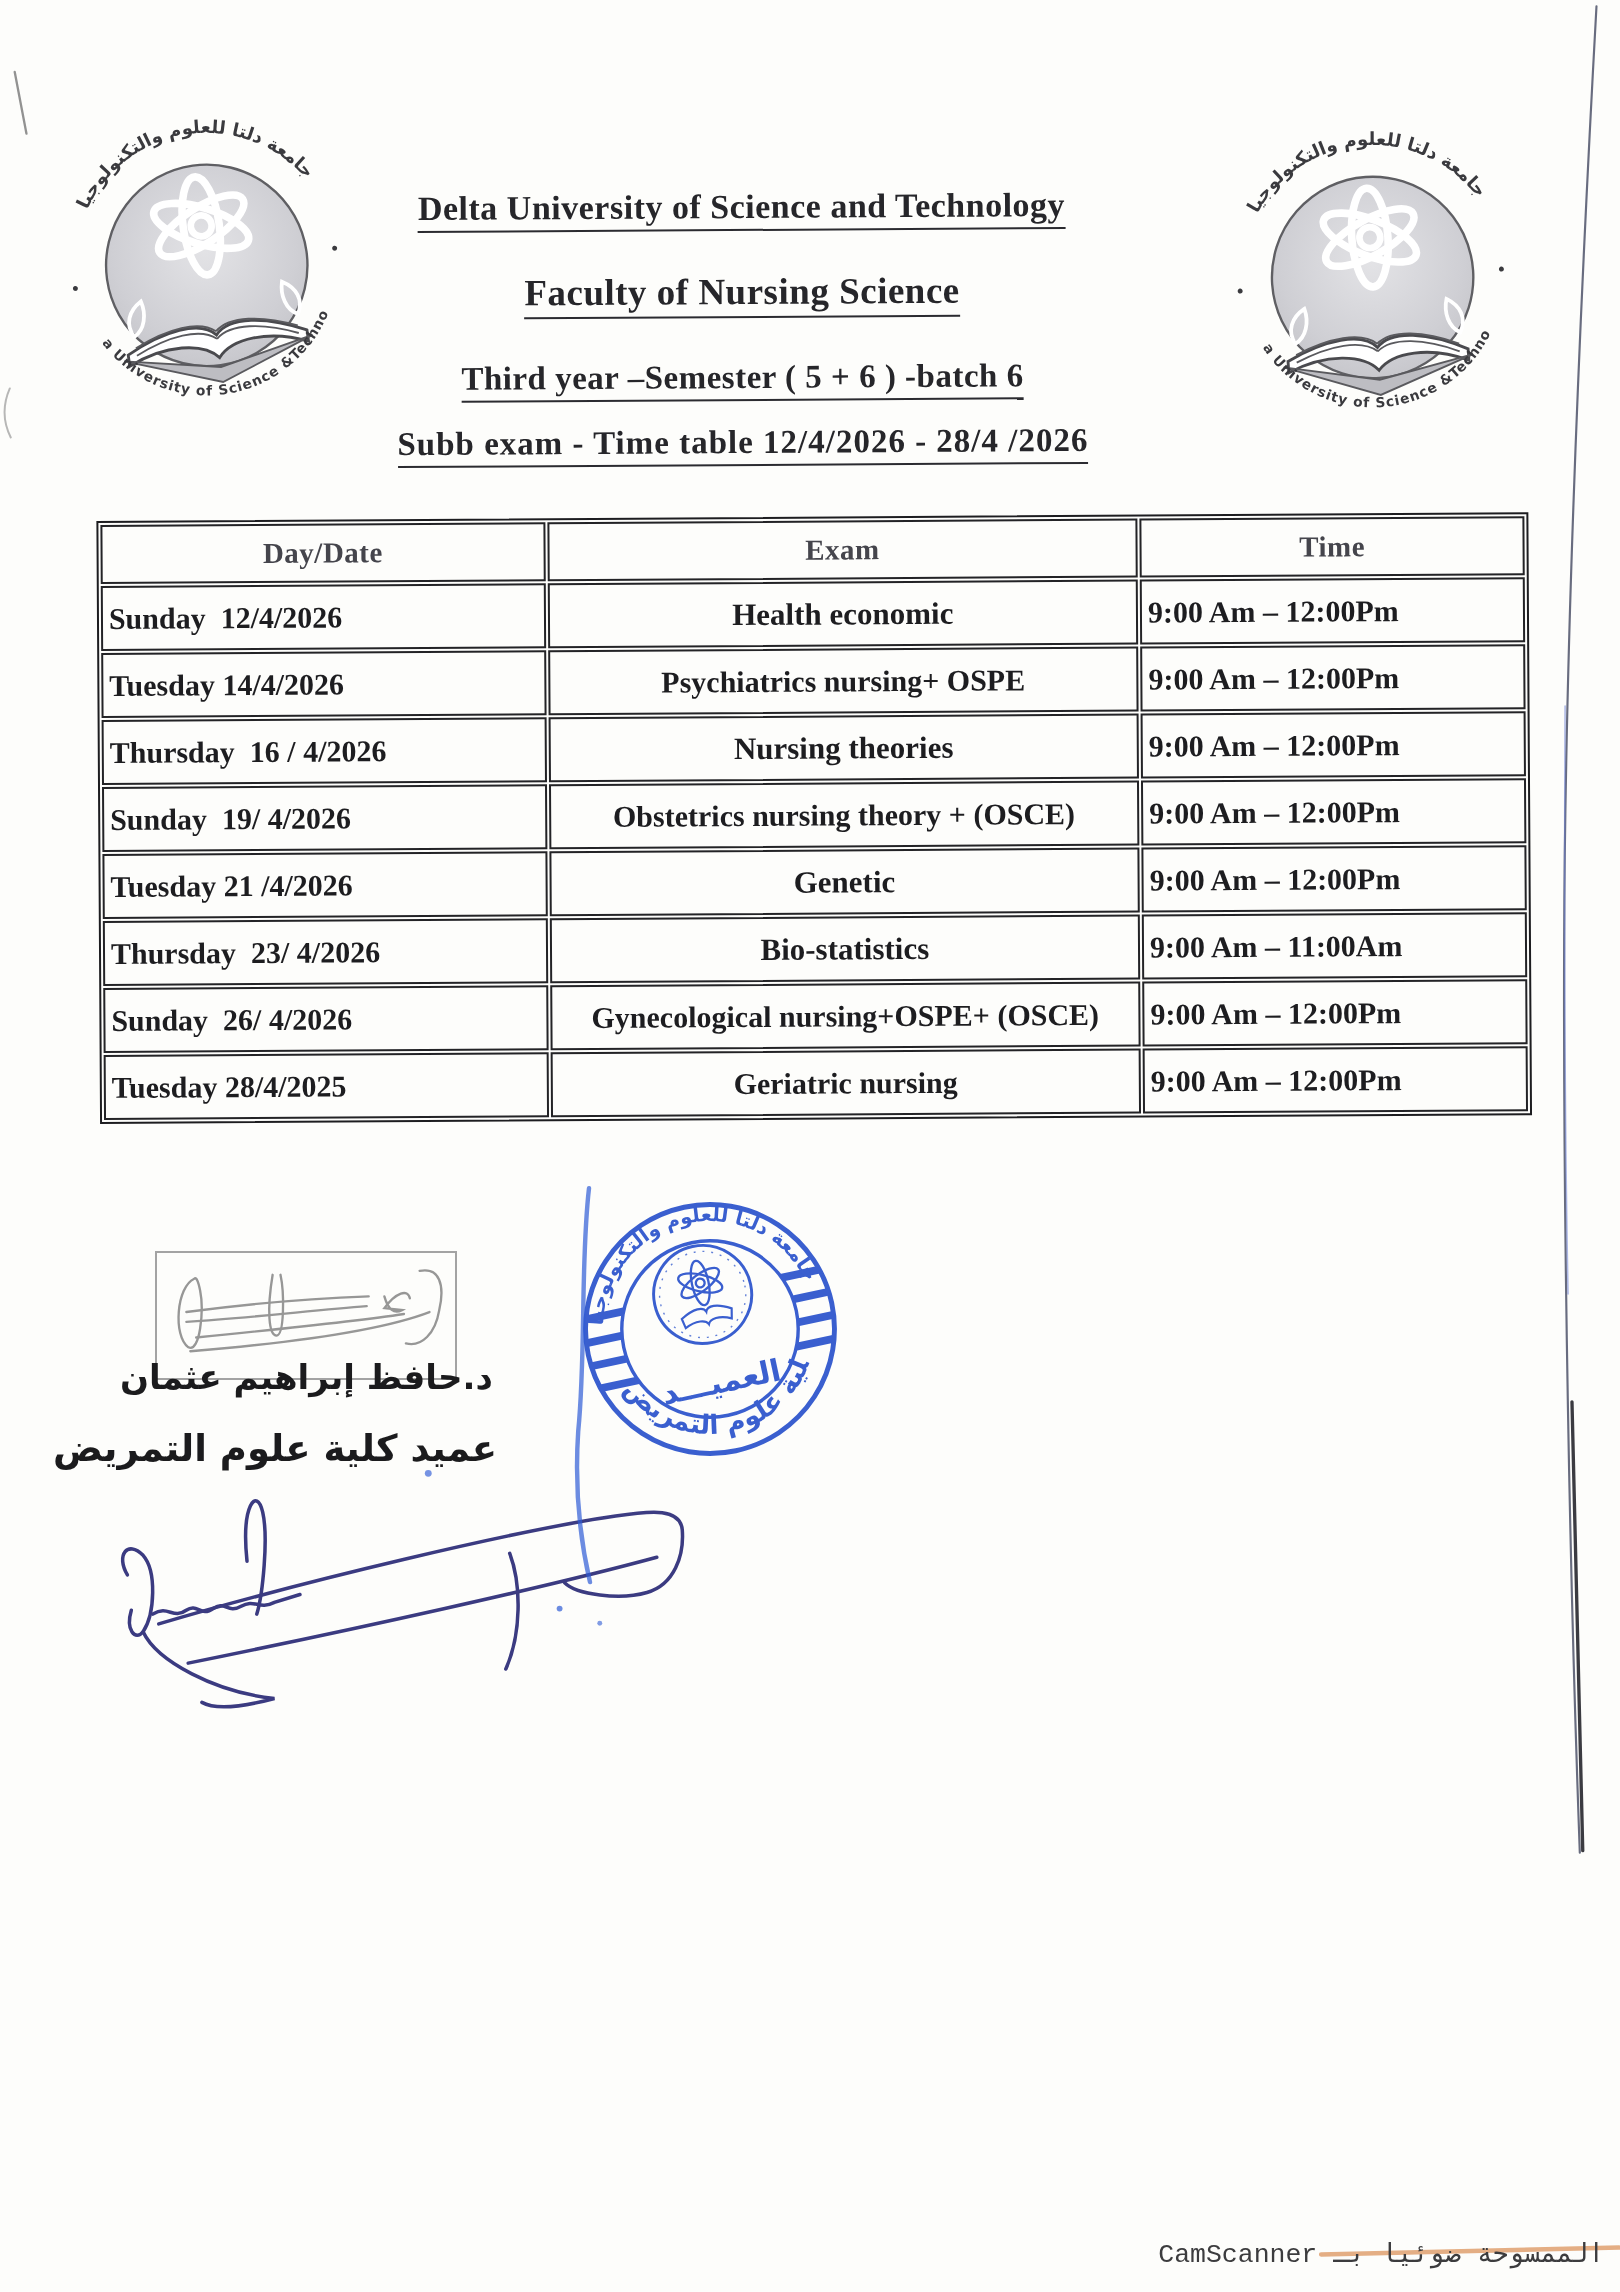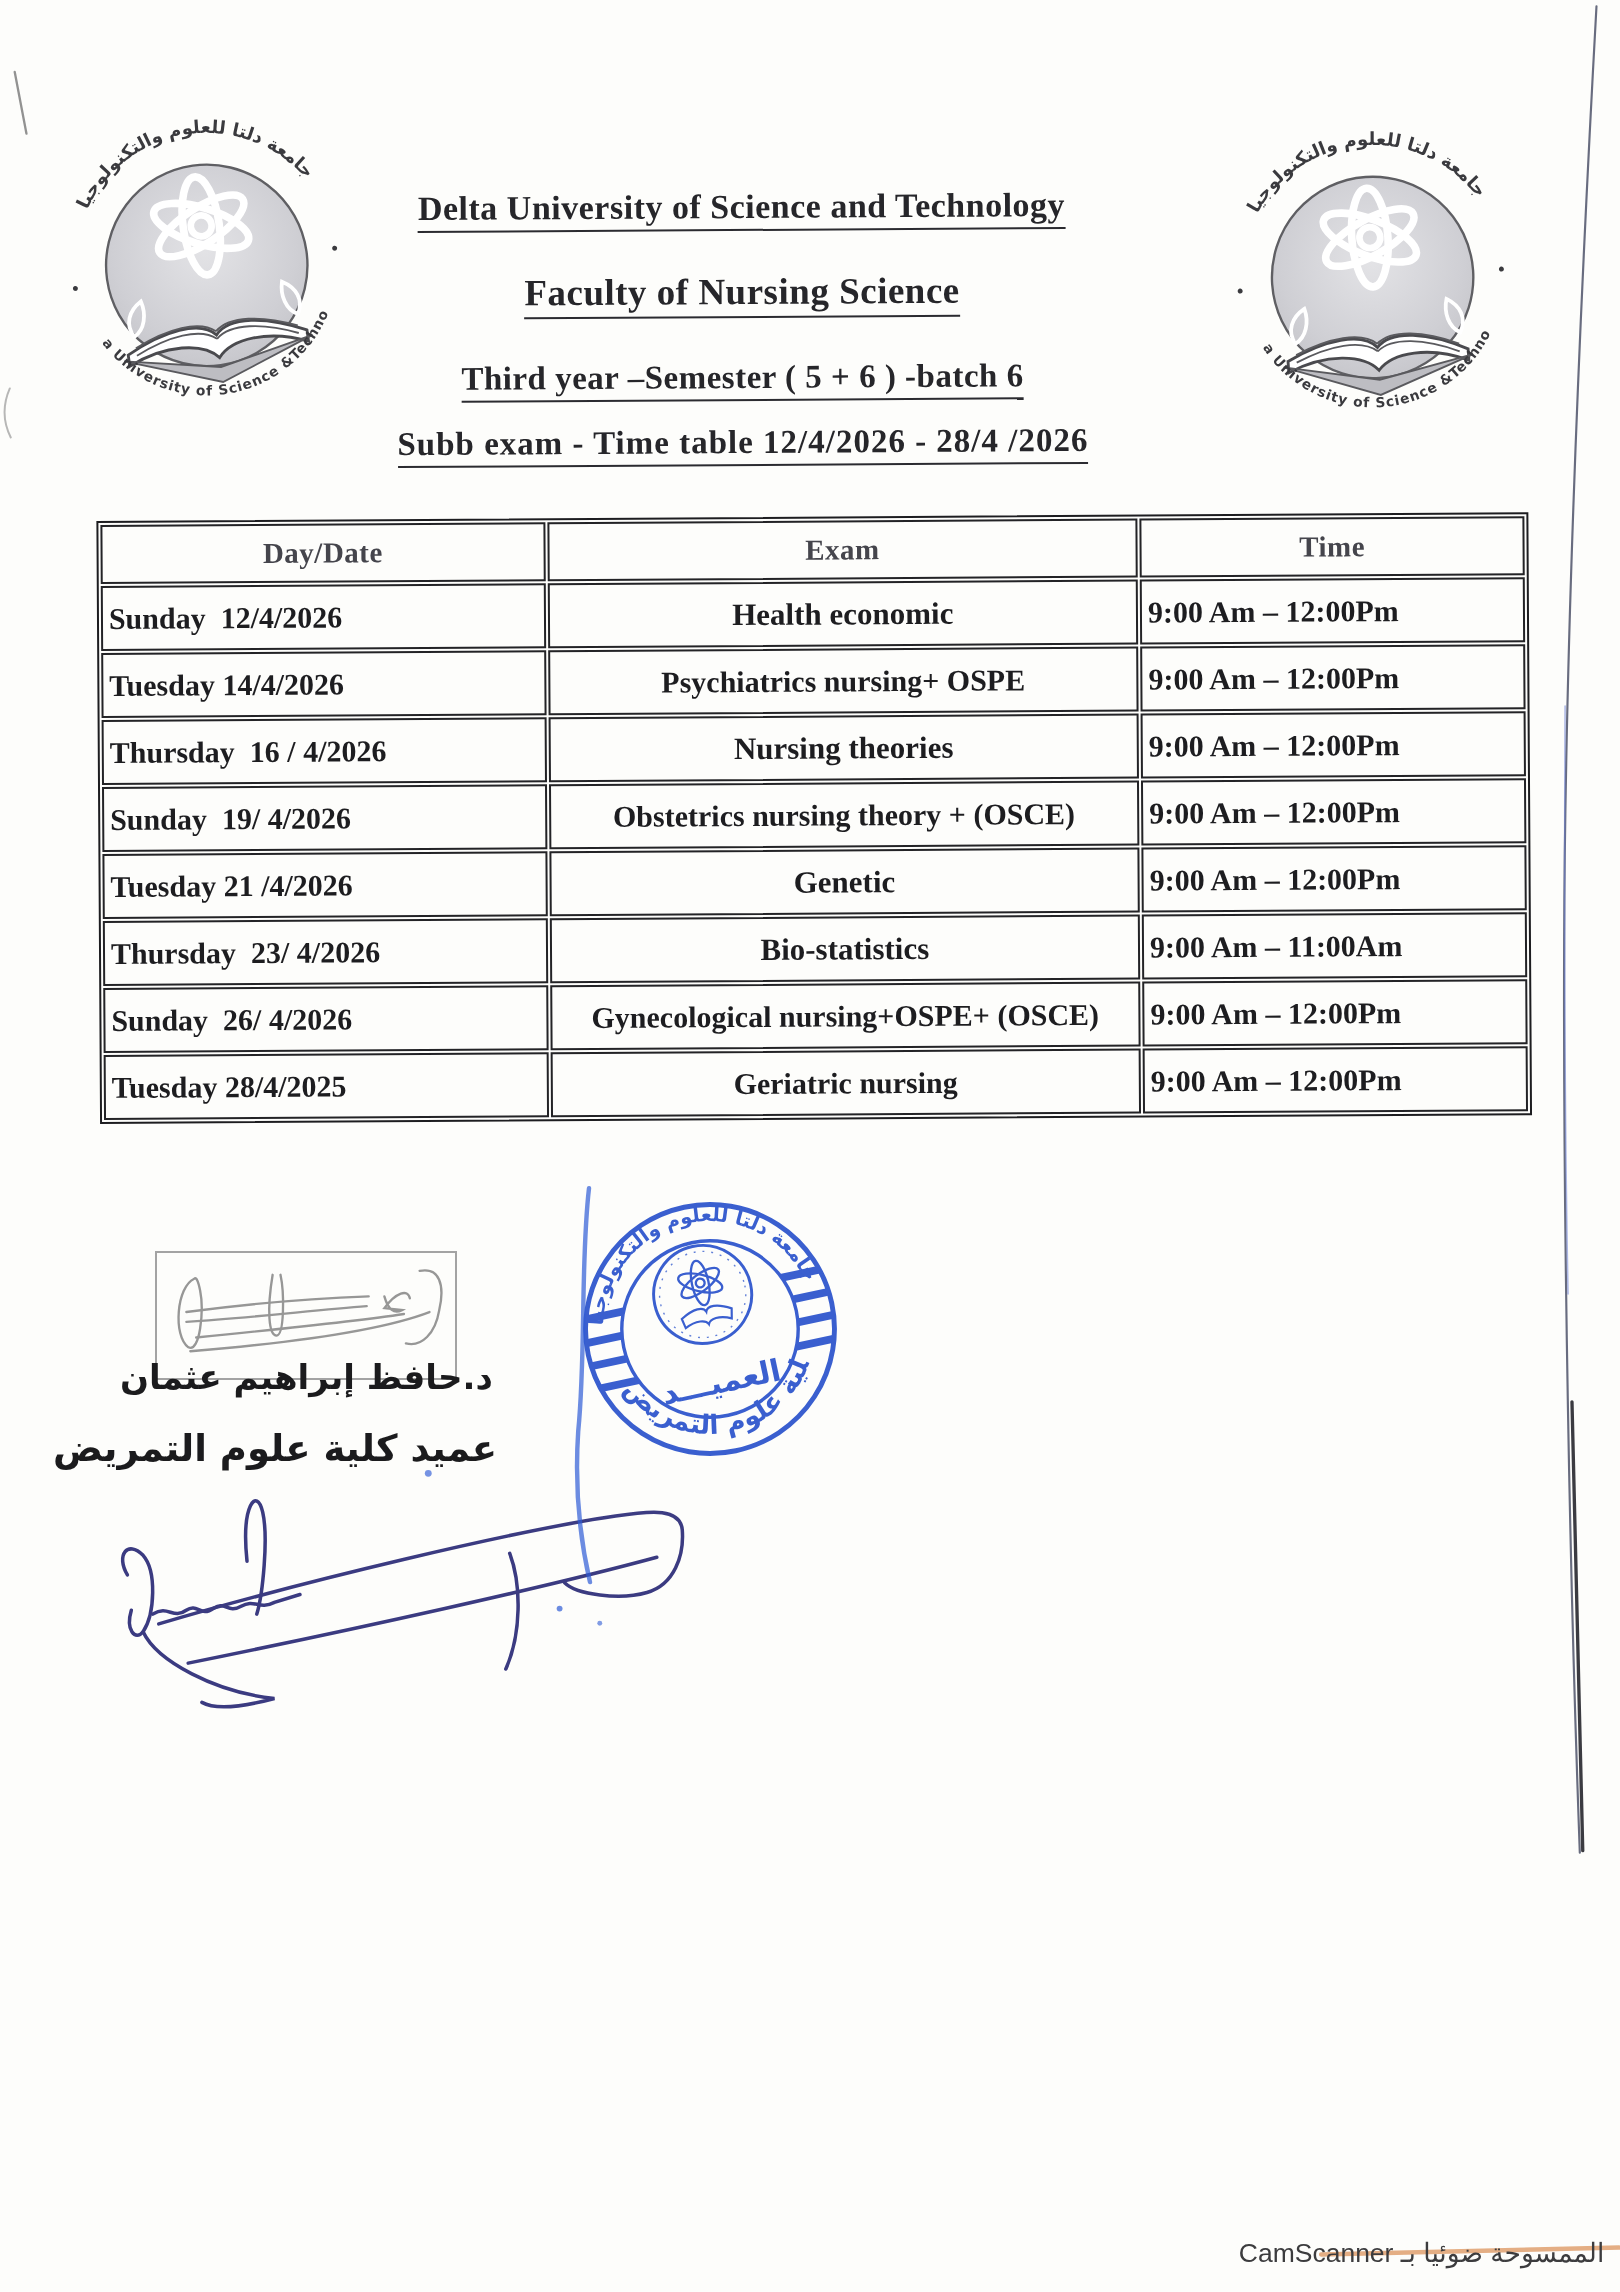--- a/index.html
+++ b/index.html
@@ -29,21 +29,21 @@
   #logo-left{left:45px;top:102px;transform:rotate(-8deg);}
   #logo-right{left:1211px;top:114px;transform:rotate(-4deg);}
   
   #pencil-box{position:absolute;left:155px;top:1251px;width:298px;height:125px;border:2px solid #a3a3a3;}
   .ar{font-family:"DejaVu Sans",sans-serif;font-weight:bold;color:#1b1b1d;direction:rtl;white-space:nowrap;}
   #dean-name{position:absolute;right:1127px;top:1357px;font-size:34px;}
   #dean-title{position:absolute;right:1123px;top:1427px;font-size:37px;}
   #blue-signature{position:absolute;left:98px;top:1465px;}
   #dean-stamp{position:absolute;left:563px;top:1182px;transform:rotate(-12deg);opacity:.92;}
   
-  #footer-note{position:absolute;right:15.7px;top:2237px;font-family:Liberation Sans, sans-serif;
+  #footer-note{position:absolute;right:15.7px;top:2237px;font-family:Liberation Mono, monospace;
                font-size:26.5px;color:#3c3c3e;direction:rtl;white-space:nowrap;font-weight:normal;}
   
   #artifacts{position:absolute;left:0;top:0;pointer-events:none;}
 </style>
 </head>
 <body>
 
 <div id="page">
 
   <svg id="logo-left" class="uni-logo" width="323" height="323" viewBox="0 0 340 340">

